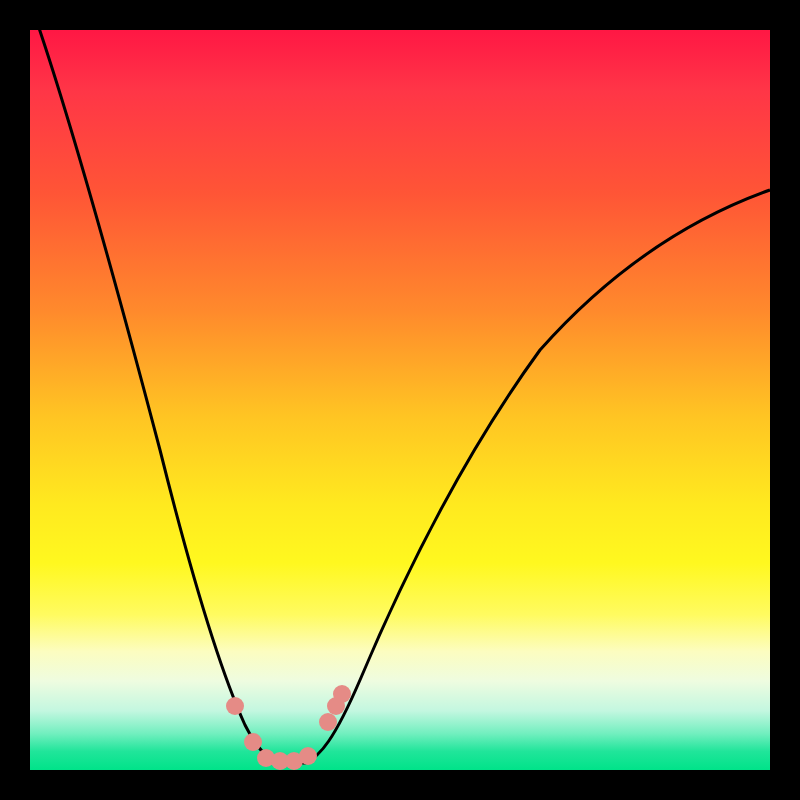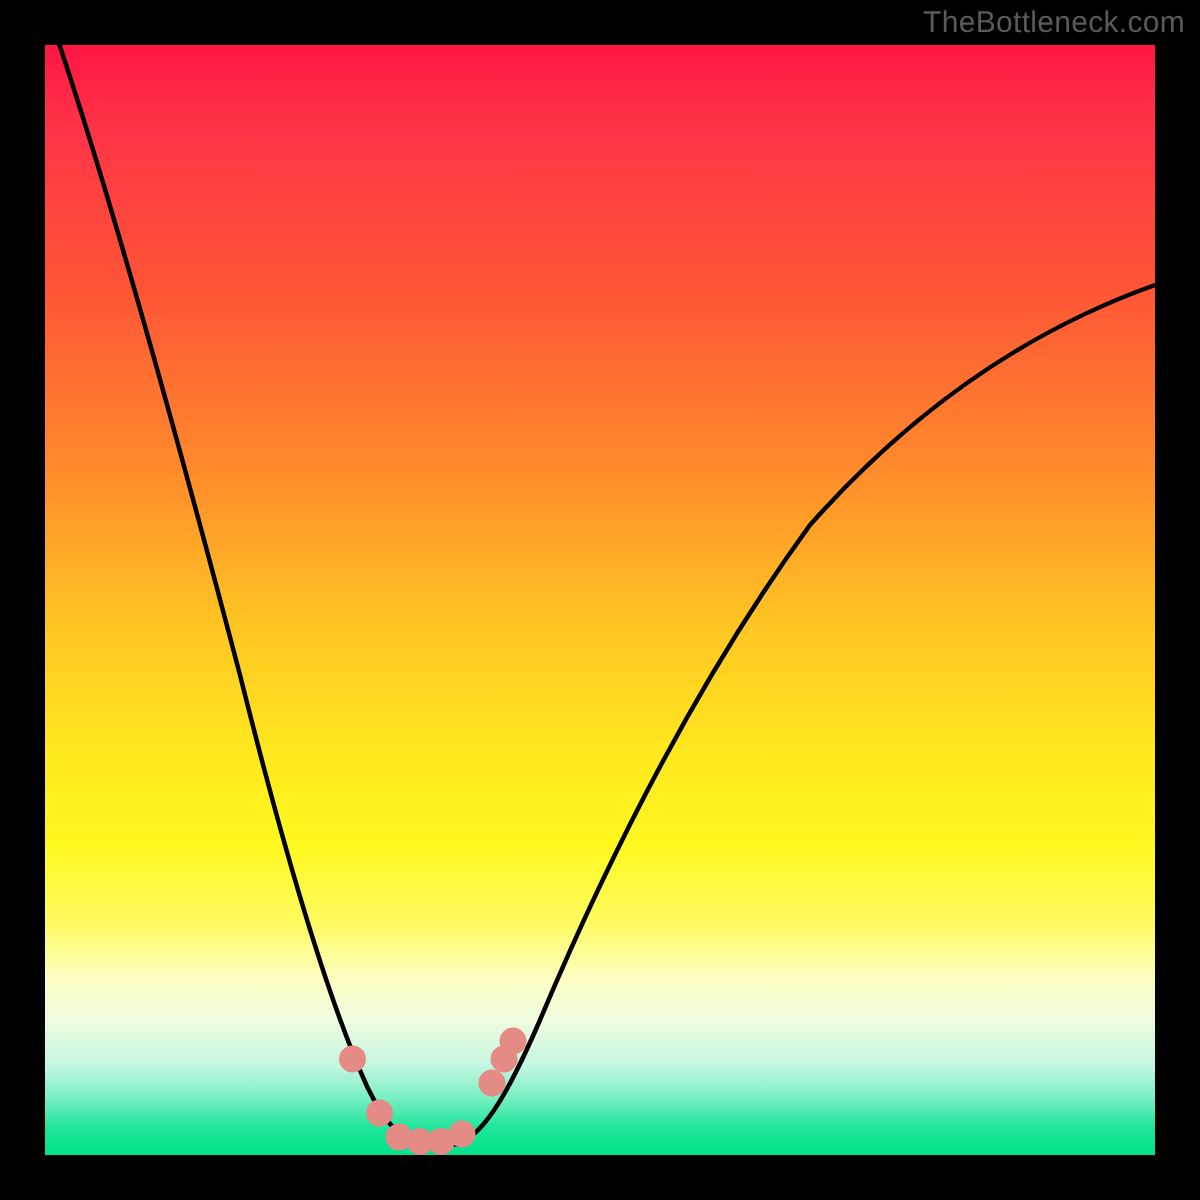--- a/index.html
+++ b/index.html
@@ -60,21 +60,20 @@
     color: #5a5a5a;
     font-size: 20px;
     letter-spacing: 0.2px;
     user-select: none;
   }
 </style>
 </head>
 <body>
 
 <div class="frame">
-  <div class="watermark">TheBottleneck.com</div>
 
   <div class="plot">
     <div class="gradient-bg"></div>
 
     <svg class="curve" viewBox="0 0 740 740" preserveAspectRatio="none">
 
       <path fill="none" stroke="#000" stroke-width="3" d="M 8 -5
                C 40 90, 80 230, 130 420
                C 160 540, 190 640, 215 695
                C 225 715, 235 728, 248 733

